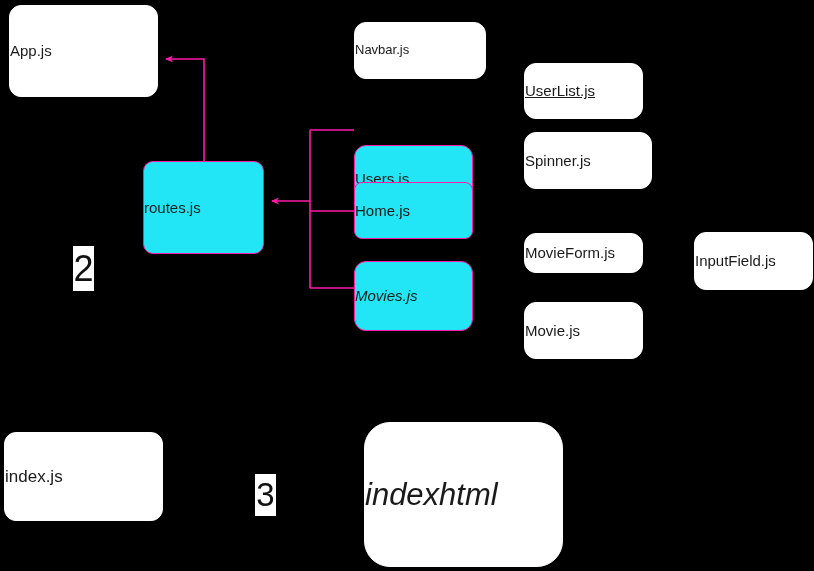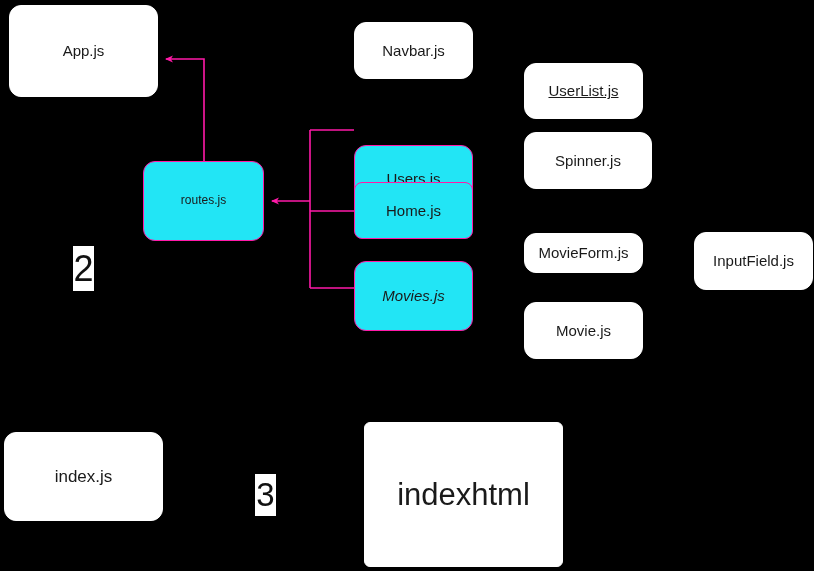--- a/index.html
+++ b/index.html
@@ -13,37 +13,38 @@
     height: 571px;
     background: #000000;
     overflow: hidden;
     font-family: "Liberation Sans", sans-serif;
   }
   .node {
     position: absolute;
     box-sizing: border-box;
     display: flex;
     align-items: center;
-    justify-content: center;
+    justify-content: flex-start;
     text-align: center;
     color: #1a1a1a;
     line-height: 1.15;
     border-radius: 12px;
     white-space: nowrap;
   }
   .node.white {
     background: #ffffff;
     border: 1px solid #ffffff;
   }
   .node.cyan {
     background: #22e5f5;
     border: 1.6px solid #ff1aa8;
   }
   .node.big {
-    border-radius: 6px;
+    border-radius: 26px;
+    font-style: italic;
   }
   .tag {
     position: absolute;
     box-sizing: border-box;
     display: flex;
     align-items: center;
     justify-content: center;
     background: #ffffff;
     color: #111111;
     font-family: "Liberation Sans", sans-serif;
@@ -79,24 +80,24 @@
       <path d="M354,211 L310,211" fill="none" stroke="#ff1aa8" stroke-width="1.6"></path>
       <path d="M354,288 L310,288" fill="none" stroke="#ff1aa8" stroke-width="1.6"></path>
       <path d="M310,201 L272,201" fill="none" stroke="#ff1aa8" stroke-width="1.6" marker-end="url(#ah)"></path>
     </g>
   </svg>
 
   <div class="nodes-layer">
       <div class="node white" style="left: 9px; top: 5px; width: 149px; height: 92px; font-size: 15px;">
         <span>App.js</span>
       </div>
-      <div class="node cyan" style="left: 143px; top: 161px; width: 121px; height: 80px; font-size: 12px;">
+      <div class="node cyan" style="left: 143px; top: 161px; width: 121px; height: 93px; font-size: 15px; border-radius: 10px;">
         <span>routes.js</span>
       </div>
-      <div class="node white" style="left: 354px; top: 22px; width: 119px; height: 57px; font-size: 15px;">
+      <div class="node white" style="left: 354px; top: 22px; width: 132px; height: 57px; font-size: 13px;">
         <span>Navbar.js</span>
       </div>
       <div class="node cyan" style="left: 354px; top: 101px; width: 119px; height: 68px; font-size: 15px; margin-top: 44px;">
         <span>Users.js</span>
       </div>
       <div class="node cyan" style="left: 354px; top: 182px; width: 119px; height: 57px; font-size: 15px; border-radius: 8px;">
         <span>Home.js</span>
       </div>
       <div class="node cyan" style="left: 354px; top: 261px; width: 119px; height: 70px; font-size: 15px; font-style: italic;">
         <span>Movies.js</span>

